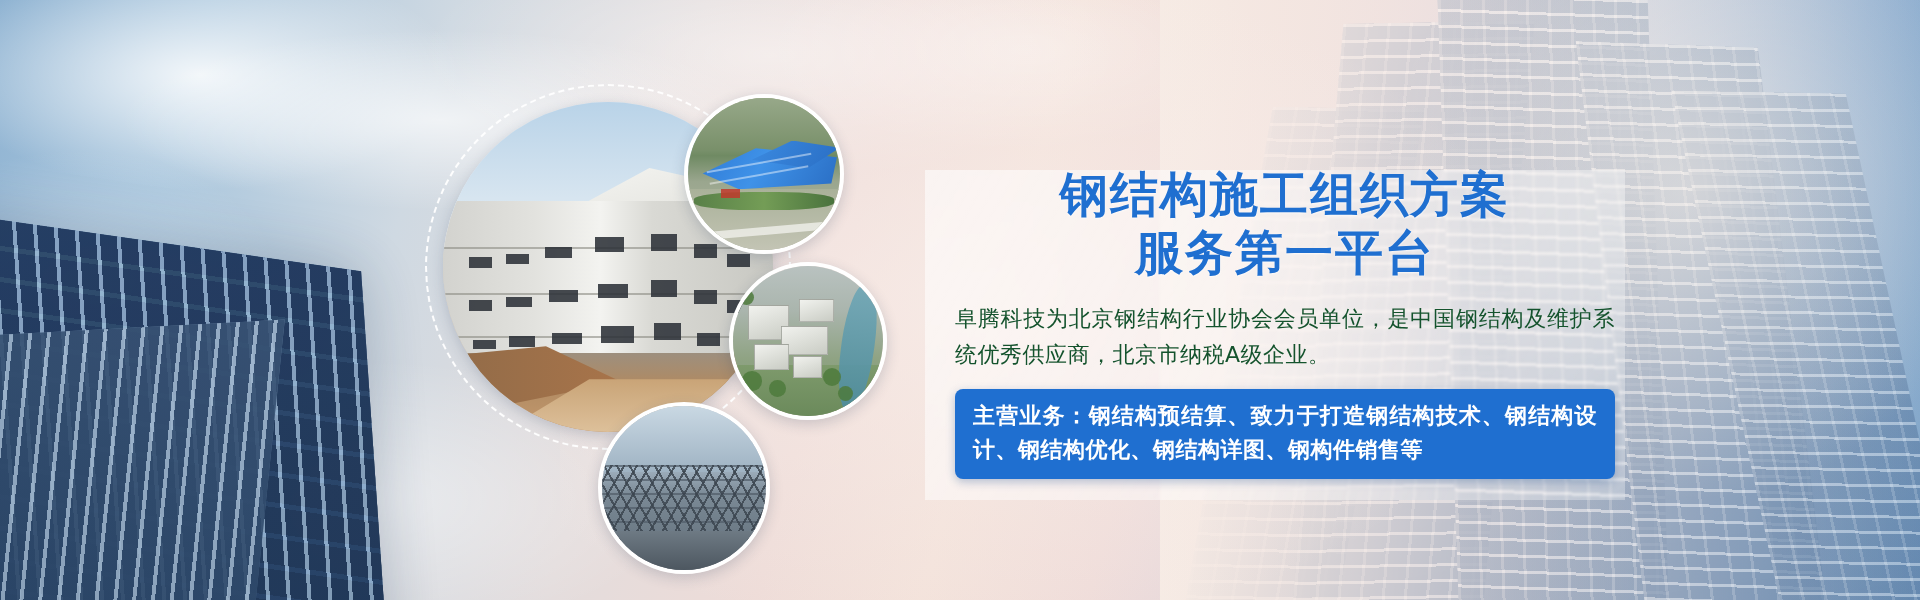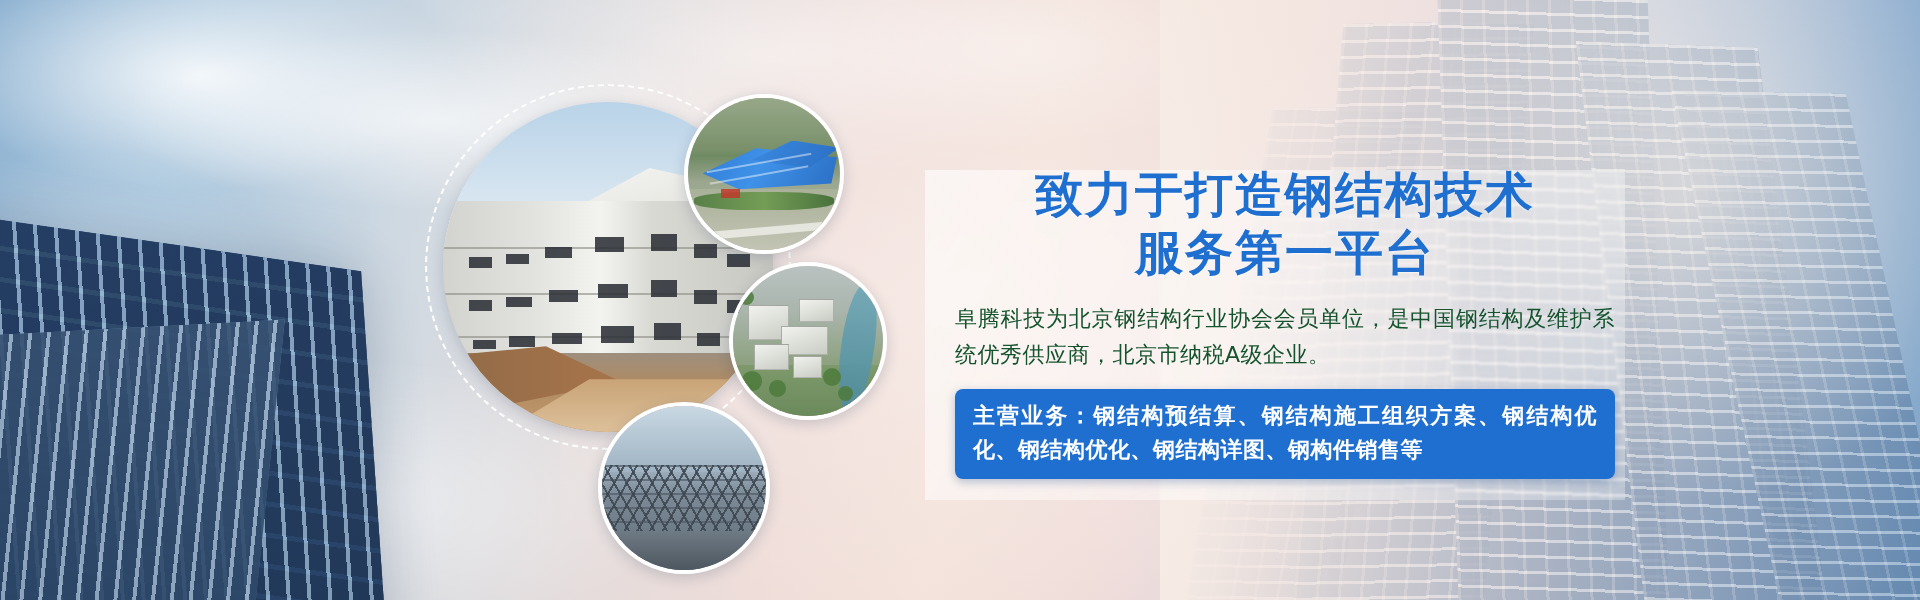--- a/index.html
+++ b/index.html
@@ -324,21 +324,21 @@
     <div class="ph-c">
       <div class="pc-sky"></div>
       <div class="pc-truss"></div>
       <div class="pc-floor"></div>
     </div>
   </div>
 
   <div class="panel"></div>
 
   <div class="content">
-    <h1 class="headline">致力于打造钢结构技术
+    <h1 class="headline">钢结构施工组织方案
 服务第一平台</h1>
 
     <p class="lead">阜腾科技为北京钢结构行业协会会员单位，是中国钢结构及维护系统优秀供应商，北京市纳税A级企业。</p>
 
-    <div class="biz-box">主营业务：钢结构预结算、钢结构施工组织方案、钢结构优化、钢结构优化、钢结构详图、钢构件销售等</div>
+    <div class="biz-box">主营业务：钢结构预结算、致力于打造钢结构技术、钢结构设计、钢结构优化、钢结构详图、钢构件销售等</div>
   </div>
 
 </div>
 
 </body></html>

